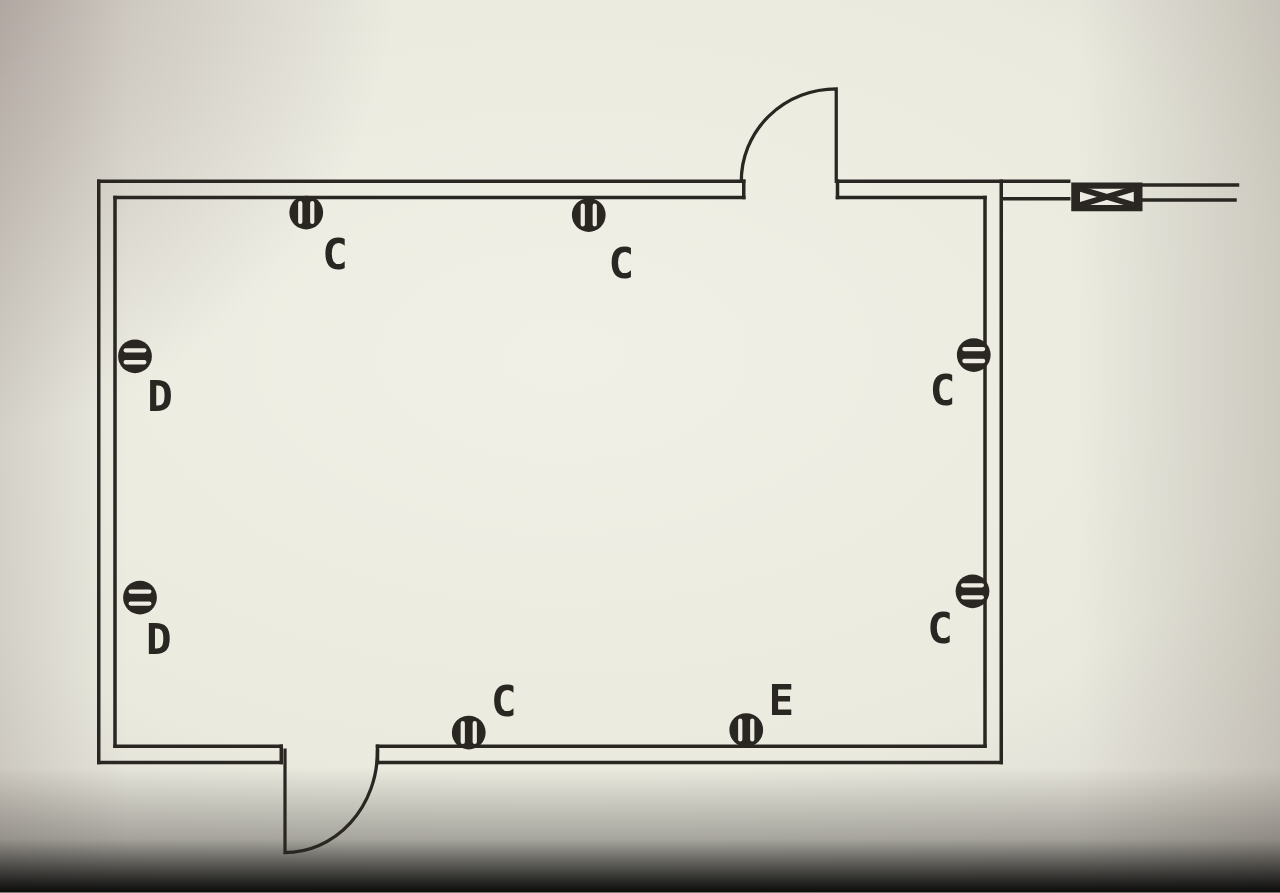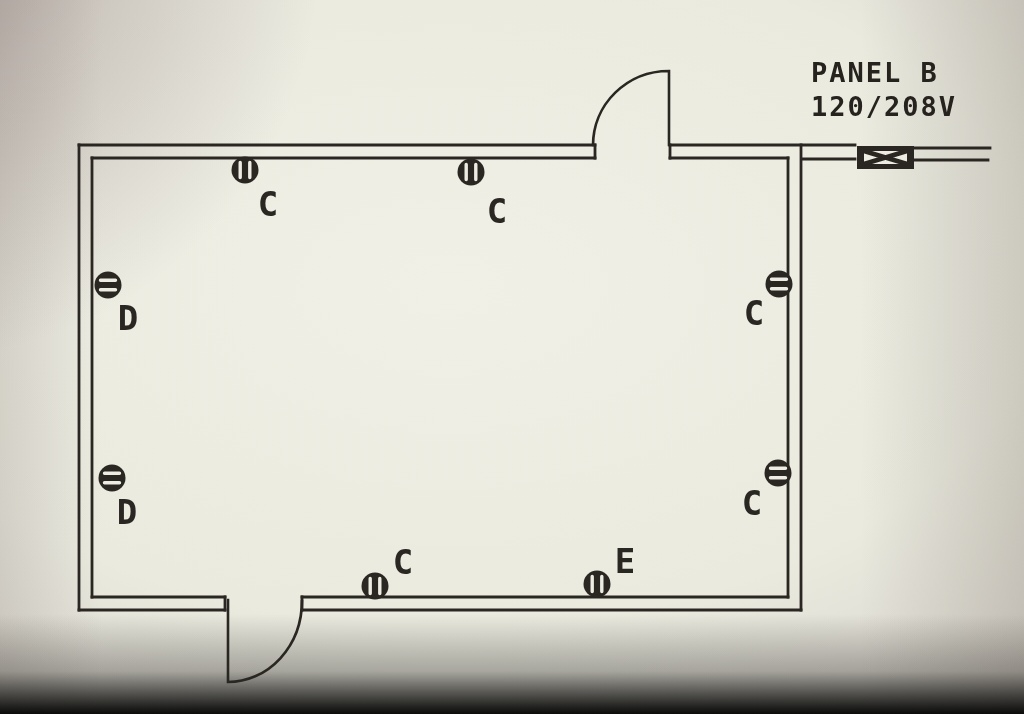--- a/index.html
+++ b/index.html
@@ -98,24 +98,20 @@
       </g>
     </g>
 
     <g>
       <rect x="857" y="146" width="57" height="23" fill="#2a2722"></rect>
       <rect x="864" y="151" width="43" height="13" fill="#edece2"></rect>
       <path d="M864,151 L907,164 M907,151 L864,164" stroke="#2a2722" stroke-width="4.6" fill="none"></path>
     </g>
   </svg>
 
-  <div class="panel-text">
-    <div>PANEL B</div>
-    <div>120/208V</div>
-  </div>
 
   <span class="lbl" style="left:268px;top:204px">C</span>
   <span class="lbl" style="left:497px;top:211px">C</span>
   <span class="lbl" style="left:128px;top:318px">D</span>
   <span class="lbl" style="left:127px;top:512px">D</span>
   <span class="lbl" style="left:754px;top:313px">C</span>
   <span class="lbl" style="left:752px;top:503px">C</span>
   <span class="lbl" style="left:403px;top:562px">C</span>
   <span class="lbl" style="left:625px;top:561px">E</span>
 

